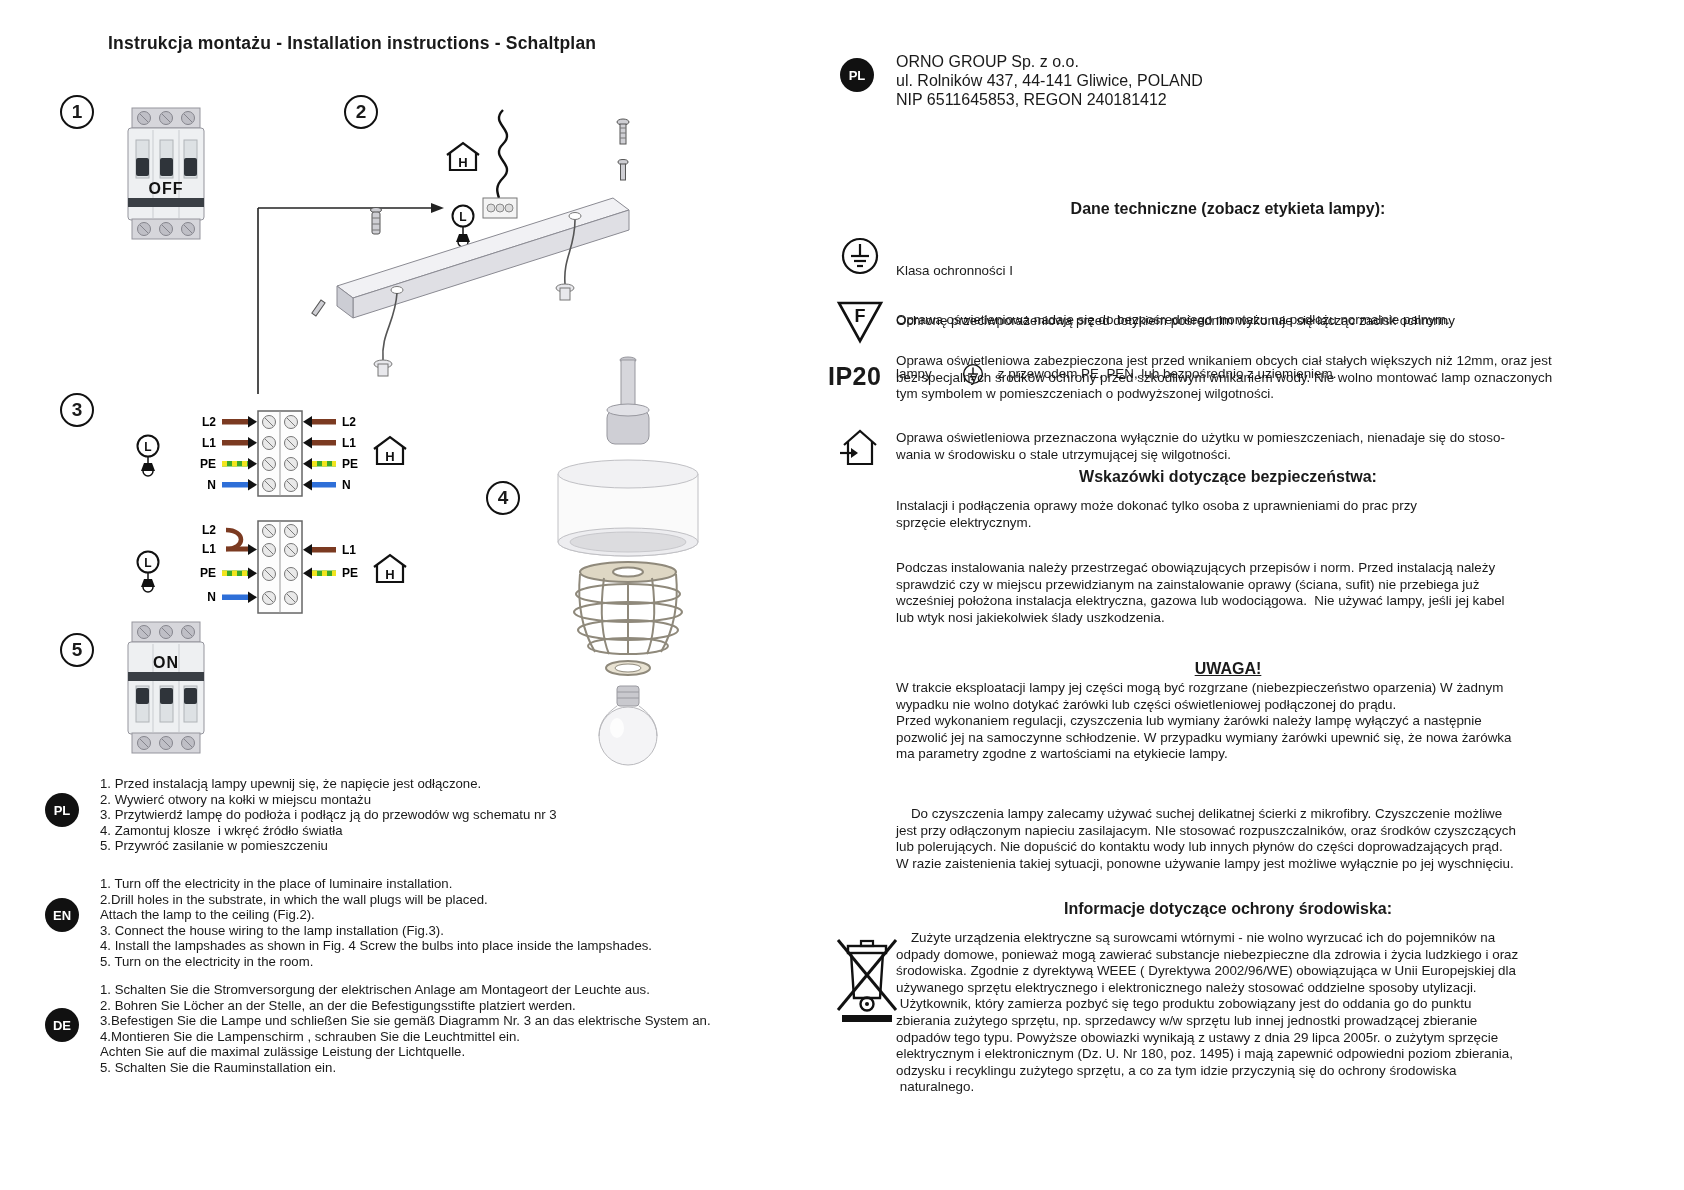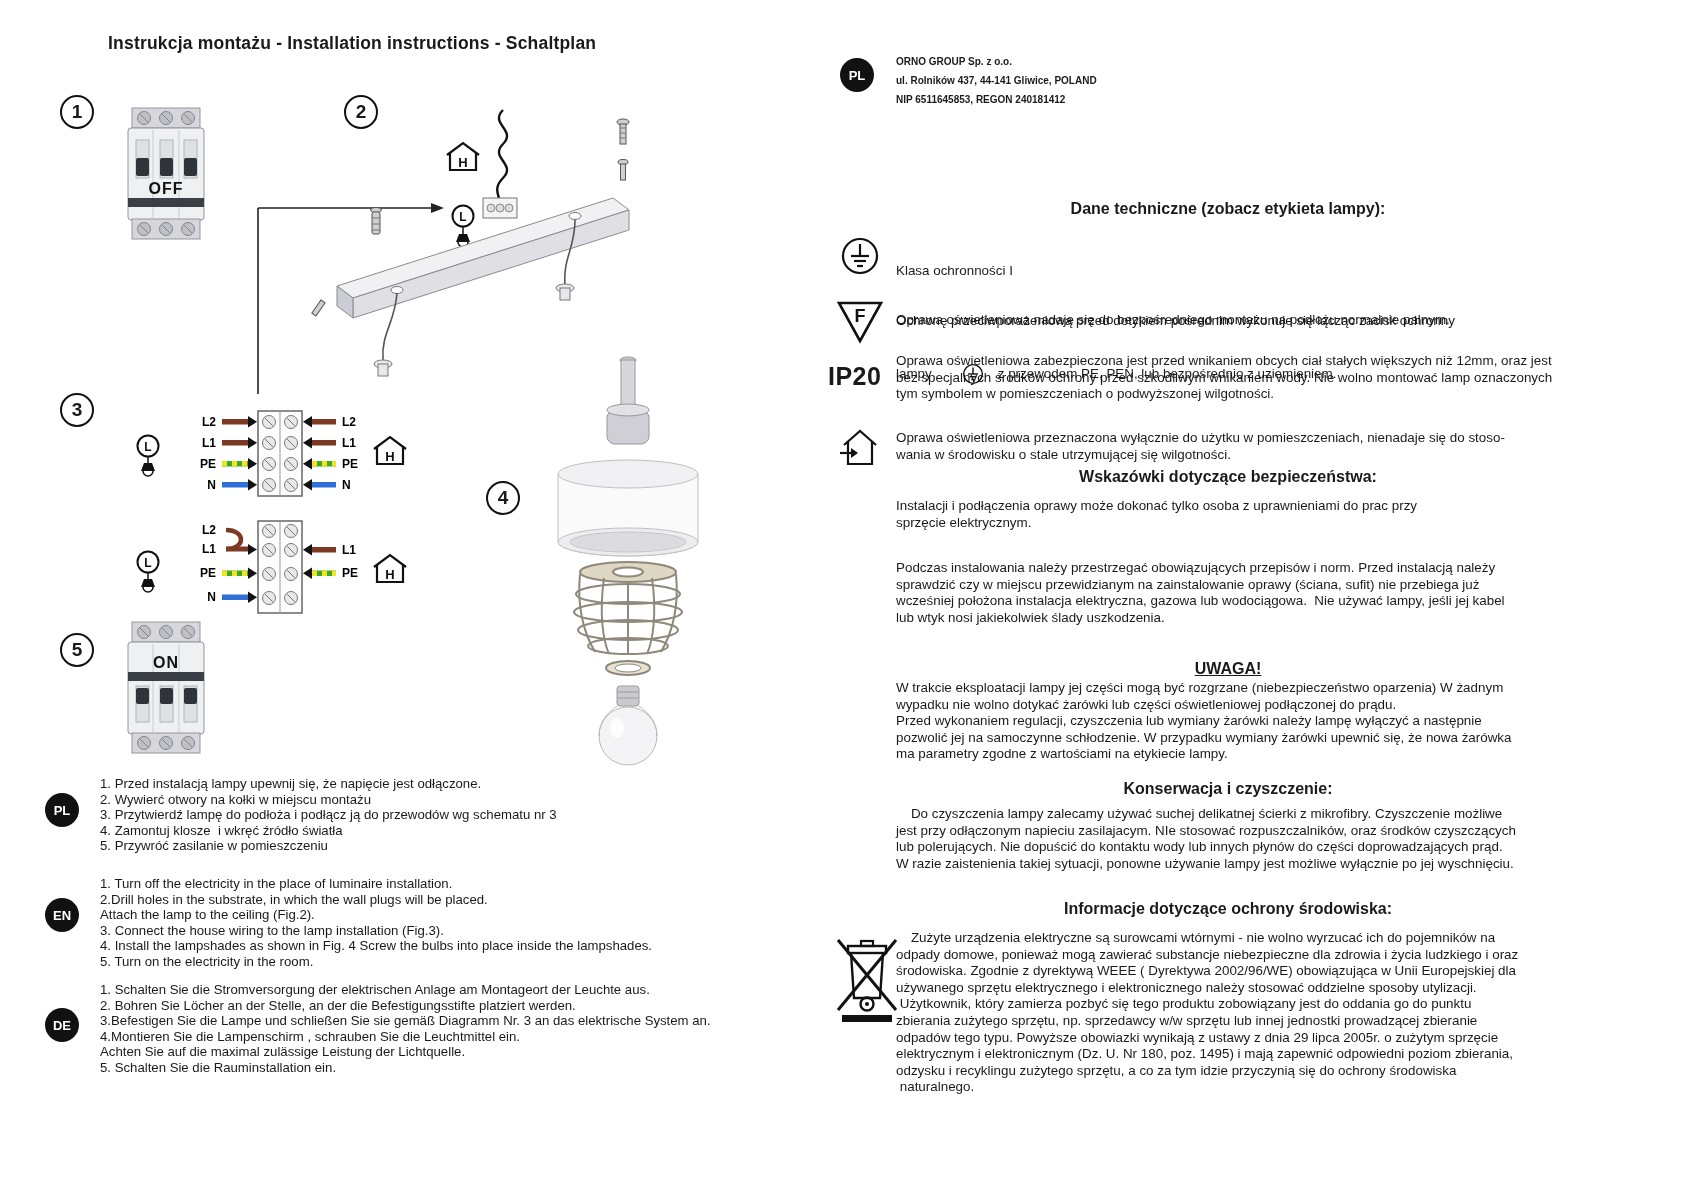--- a/index.html
+++ b/index.html
@@ -9,21 +9,21 @@
   .abs{position:absolute}
   .title{font-size:17.5px;font-weight:600;letter-spacing:.2px}
   .numcircle{width:34px;height:34px;border:2.5px solid #111;border-radius:50%;
              display:flex;align-items:center;justify-content:center;
              font-size:19px;font-weight:700;background:#fff}
   .badge{width:34px;height:34px;background:#111;color:#fff;border-radius:50%;
          display:flex;align-items:center;justify-content:center;
          font-weight:700;font-size:13px}
   .rtext{left:896px;width:664px;font-size:13.4px;line-height:16.6px;white-space:pre-wrap}
   .rheading{left:896px;width:664px;text-align:center;font-weight:700;font-size:16px}
-  .company{font-size:10px;line-height:19px;font-weight:700}
+  .company{font-size:16px;line-height:19px;font-weight:400}
   .ipmark{font-size:25px;font-weight:700;letter-spacing:.5px}
   .uwaga{text-decoration:underline}
   .list div{font-size:13.2px;line-height:15.6px;white-space:pre}
   .inline-earth{display:inline-block;vertical-align:-7px;margin:0 14px 0 30px}
   svg text{font-family:"Liberation Sans",sans-serif}
 </style>
 </head>
 <body>
 
 <div id="page">
@@ -398,21 +398,20 @@
 wcześniej położona instalacja elektryczna, gazowa lub wodociągowa.  Nie używać lampy, jeśli jej kabel
 lub wtyk nosi jakiekolwiek ślady uszkodzenia.</div>
 
   <div class="abs rheading uwaga" style="top:660px">UWAGA!</div>
   <div class="abs rtext" style="top:680px">W trakcie eksploatacji lampy jej części mogą być rozgrzane (niebezpieczeństwo oparzenia) W żadnym
 wypadku nie wolno dotykać żarówki lub części oświetleniowej podłączonej do prądu.
 Przed wykonaniem regulacji, czyszczenia lub wymiany żarówki należy lampę wyłączyć a następnie
 pozwolić jej na samoczynne schłodzenie. W przypadku wymiany żarówki upewnić się, że nowa żarówka
 ma parametry zgodne z wartościami na etykiecie lampy.</div>
 
-  <div class="abs rheading" style="top:780px">Konserwacja i czyszczenie:</div>
   <div class="abs rtext" style="top:806px">    Do czyszczenia lampy zalecamy używać suchej delikatnej ścierki z mikrofibry. Czyszczenie możliwe
 jest przy odłączonym napieciu zasilajacym. NIe stosować rozpuszczalników, oraz środków czyszczących
 lub polerujących. Nie dopuścić do kontaktu wody lub innych płynów do części doprowadzających prąd.
 W razie zaistenienia takiej sytuacji, ponowne używanie lampy jest możliwe wyłącznie po jej wyschnięciu.</div>
 
   <div class="abs rheading" style="top:900px">Informacje dotyczące ochrony środowiska:</div>
 
   <div class="abs" style="left:834px;top:932px">
     <svg width="66" height="92" viewBox="0 0 66 92">
       <rect x="14" y="14" width="38" height="7" fill="none" stroke="#111" stroke-width="2.4"></rect>

